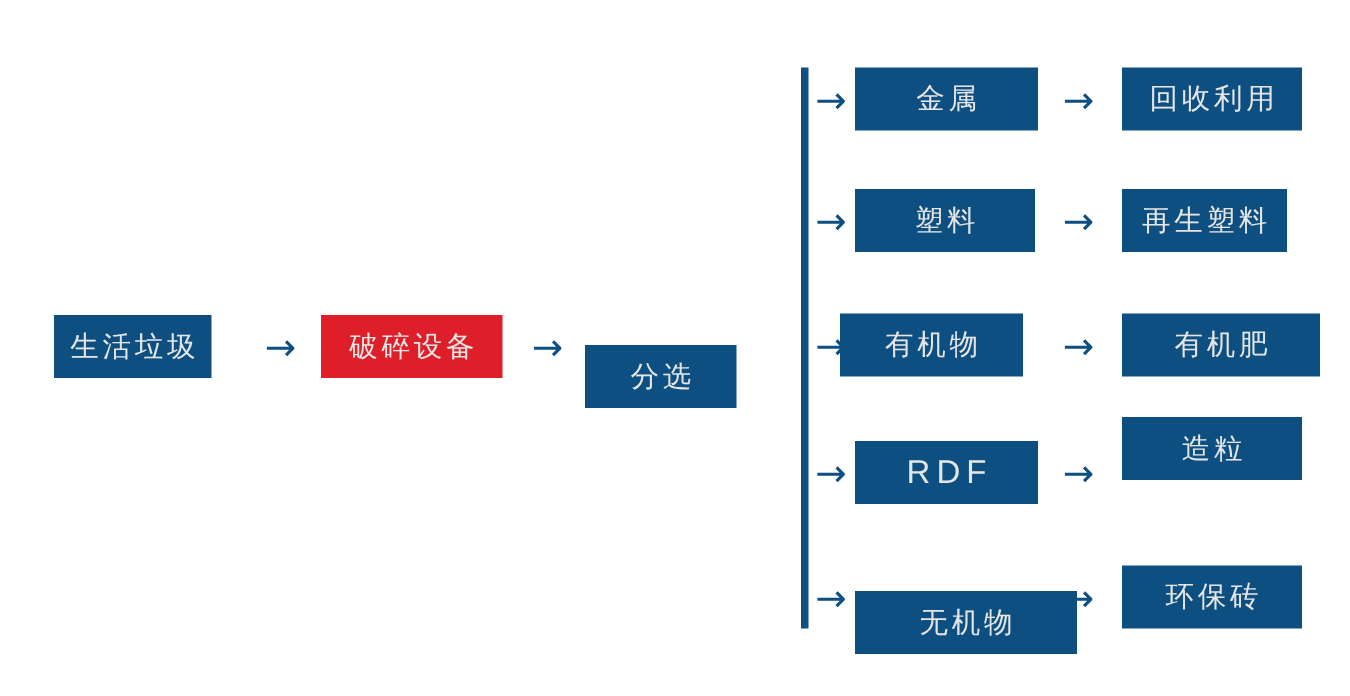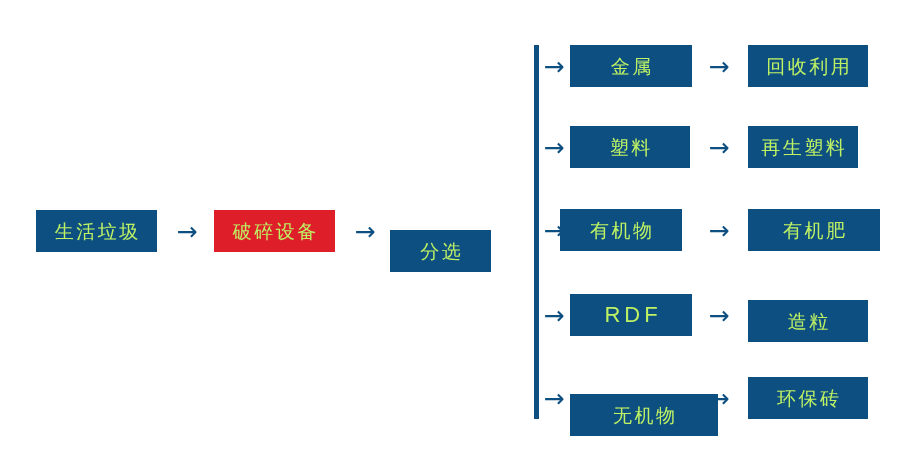--- a/index.html
+++ b/index.html
@@ -16,21 +16,21 @@
     width: 900px;
     height: 464px;
     background: #ffffff;
     overflow: hidden;
   }
   .node-box {
     position: absolute;
     display: flex;
     align-items: center;
     justify-content: center;
-    color: #bef264;
+    color: #e5e5e5;
     font-size: 19px;
     letter-spacing: 2.5px;
     text-indent: 2.5px;
     line-height: 1;
     white-space: nowrap;
     box-sizing: border-box;
     user-select: none;
   }
   .node-box.primary   { background: #0d4f80; }
   .node-box.highlight { background: #de1f2a; }
@@ -53,21 +53,21 @@
   .bus-line {
     position: absolute;
     background: #0d4f80;
   }
 </style>
 </head>
 <body>
 
 <div id="diagram-canvas">
 
-  <div class="node-box primary" style="left:36px; top:210px; width:121px; height:42px;">生活垃圾</div>
+  <div class="node-box primary" style="left:36px; top:210px; width:105px; height:42px;">生活垃圾</div>
 
   <div class="arrow-glyph" style="left:167px; top:212px; width:40px; height:38px;">→</div>
 
   <div class="node-box highlight" style="left:214px; top:210px; width:121px; height:42px;">破碎设备</div>
 
   <div class="arrow-glyph" style="left:345px; top:212px; width:40px; height:38px;">→</div>
 
   <div class="node-box primary" style="left:390px; top:210px; width:101px; height:42px;margin-top:20px;">分选</div>
 
   <div class="bus-line" style="left:534px; top:45px; width:5px; height:374px;"></div>
@@ -95,21 +95,21 @@
   <div class="arrow-glyph" style="left:698px; top:211px; width:42px; height:38px;">→</div>
 
   <div class="node-box primary" style="left:748px; top:209px; width:132px; height:42px;">有机肥</div>
 
   <div class="arrow-glyph" style="left:536px; top:296px; width:36px; height:38px;">→</div>
 
   <div class="node-box primary latin" style="left:570px; top:294px; width:122px; height:42px;">RDF</div>
 
   <div class="arrow-glyph" style="left:698px; top:296px; width:42px; height:38px;">→</div>
 
-  <div class="node-box primary" style="left:748px; top:300px; width:120px; height:42px;">造粒</div>
+  <div class="node-box primary" style="left:748px; top:278px; width:120px; height:42px;">造粒</div>
 
   <div class="arrow-glyph" style="left:536px; top:379px; width:36px; height:38px;">→</div>
 
   <div class="node-box primary" style="left:570px; top:377px; width:148px; height:42px;margin-top:17px;">无机物</div>
 
   <div class="arrow-glyph" style="left:698px; top:379px; width:42px; height:38px;">→</div>
 
   <div class="node-box primary" style="left:748px; top:377px; width:120px; height:42px;">环保砖</div>
 
 </div>

